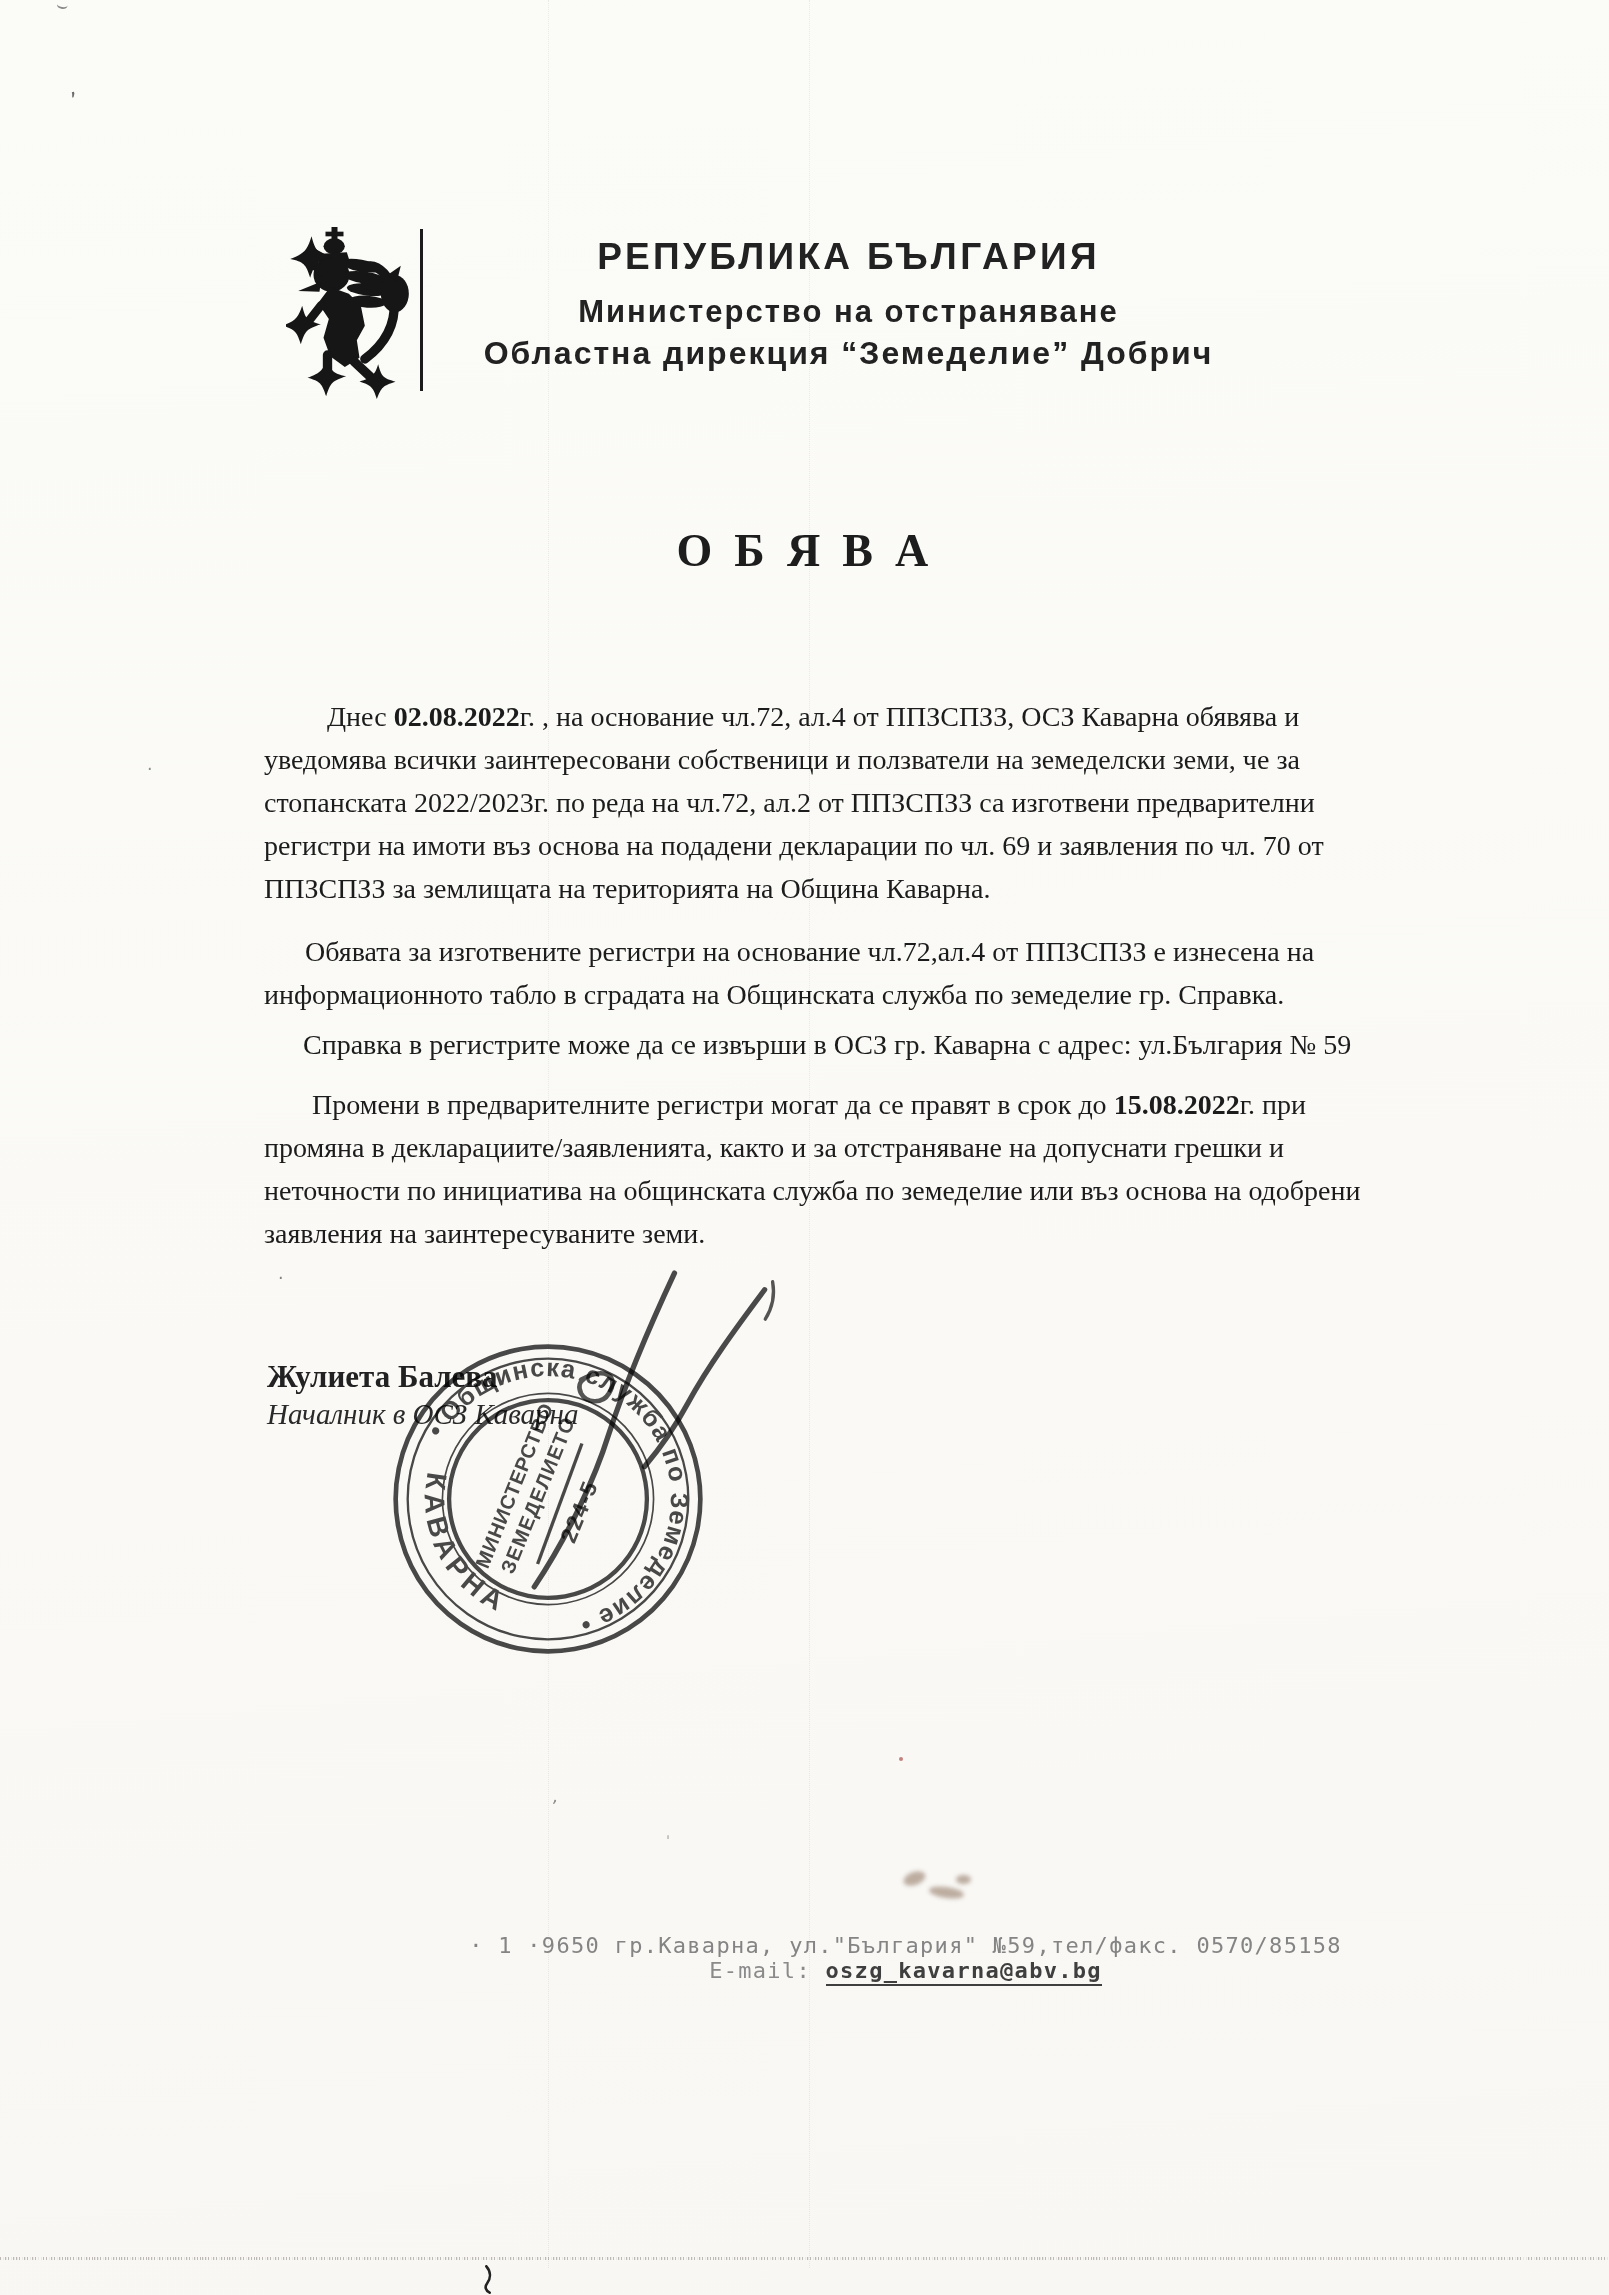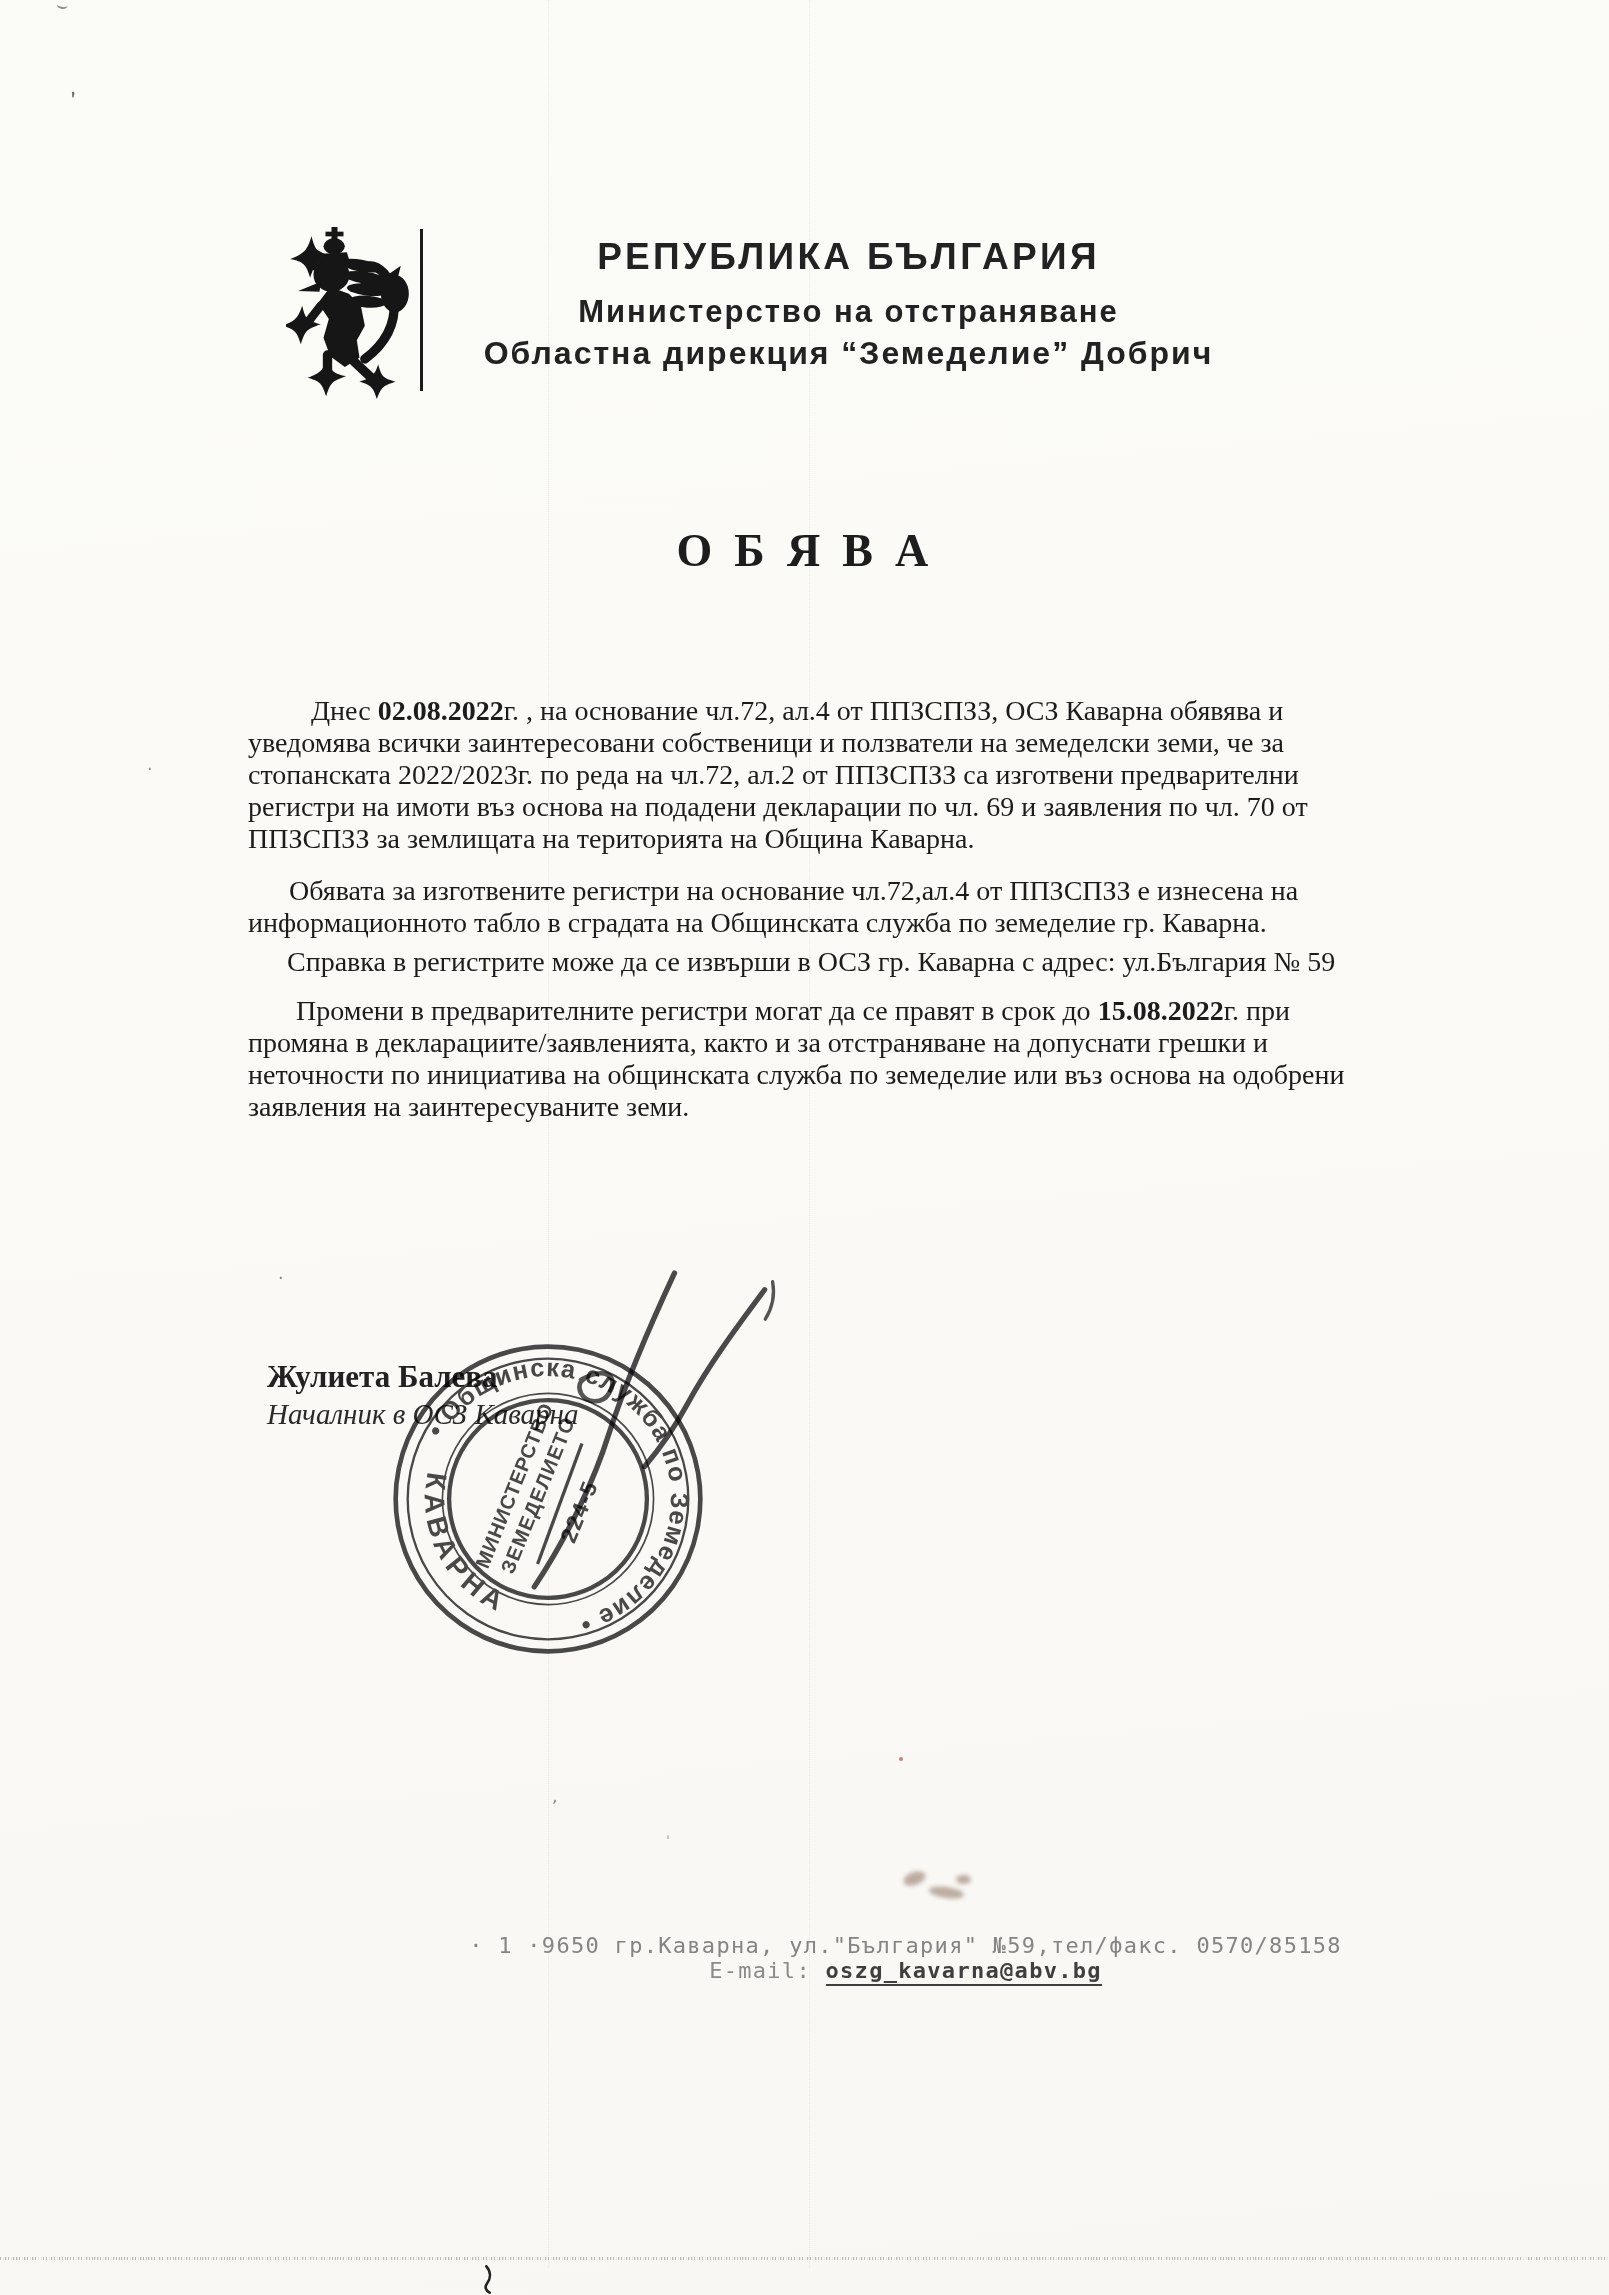--- a/index.html
+++ b/index.html
@@ -30,22 +30,22 @@
   .hl4{font-size:31px;letter-spacing:2px;line-height:41px;padding-left:47px;}
 
   
   .doc-title{
     position:absolute;left:0;right:0;top:528px;
     text-align:center;font-weight:bold;font-size:46px;letter-spacing:5.3px;color:#1d1d1d;line-height:1;
   }
 
   
   .doc-body{
-    position:absolute;left:248px;top:695px;width:1123px;
-    font-size:28px;line-height:32px;color:#1c1c1c;
+    position:absolute;left:264px;top:695px;width:1123px;
+    font-size:28px;line-height:43px;color:#1c1c1c;
   }
   .doc-body p{margin:0;}
   .p1{text-indent:63px;margin-bottom:20px !important;}
   .p2{text-indent:41px;margin-bottom:6.7px !important;}
   .p3{text-indent:39px;margin-bottom:17.4px !important;}
   .p4{text-indent:48px;}
   .doc-body b{font-weight:bold;}
 
   
   .sig-block{position:absolute;left:267px;top:1357px;}
@@ -135,21 +135,21 @@
   <div class="header-text soft">
     <div class="hl1">РЕПУБЛИКА БЪЛГАРИЯ</div>
     <div class="hl2">Министерство на отстраняване</div>
     <div class="hl3">Областна дирекция “Земеделие” Добрич</div>
   </div>
 
   <div class="doc-title soft">О Б Я В А</div>
 
   <div class="doc-body soft">
     <p class="p1"><span>Днес </span><b>02.08.2022</b><span>г. , на основание чл.72, ал.4 от ППЗСПЗЗ, ОСЗ Каварна обявява и уведомява всички заинтересовани собственици и ползватели на земеделски земи, че за стопанската 2022/2023г. по реда на чл.72, ал.2 от ППЗСПЗЗ са изготвени предварителни регистри на имоти въз основа на подадени декларации по чл. 69 и заявления по чл. 70 от ППЗСПЗЗ за землищата на територията на Община Каварна.</span></p>
-    <p class="p2"><span>Обявата за изготвените регистри на основание чл.72,ал.4 от ППЗСПЗЗ е изнесена на информационното табло в сградата на Общинската служба по земеделие гр. Каварна.</span></p>
+    <p class="p2"><span>Обявата за изготвените регистри на основание чл.72,ал.4 от ППЗСПЗЗ е изнесена на информационното табло в сградата на Общинската служба по земеделие гр. Справка.</span></p>
     <p class="p3"><span>Справка в регистрите може да се извърши в ОСЗ  гр. Каварна с адрес: ул.България № 59</span></p>
     <p class="p4"><span>Промени в предварителните регистри могат да се правят в срок до </span><b>15.08.2022</b><span>г. при промяна в декларациите/заявленията, както и за отстраняване на допуснати грешки и неточности по инициатива на общинската служба по земеделие или въз основа на одобрени заявления на заинтересуваните земи.</span></p>
   </div>
 
   <div class="sig-block soft">
     <div class="sig-name">Жулиета Балева</div>
     <div class="sig-role">Началник в ОСЗ Каварна</div>
   </div>
 
   <div class="stamp">

